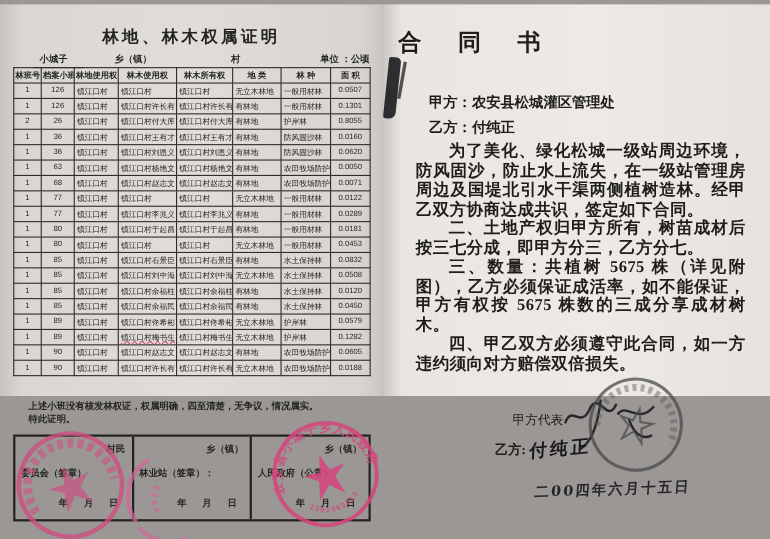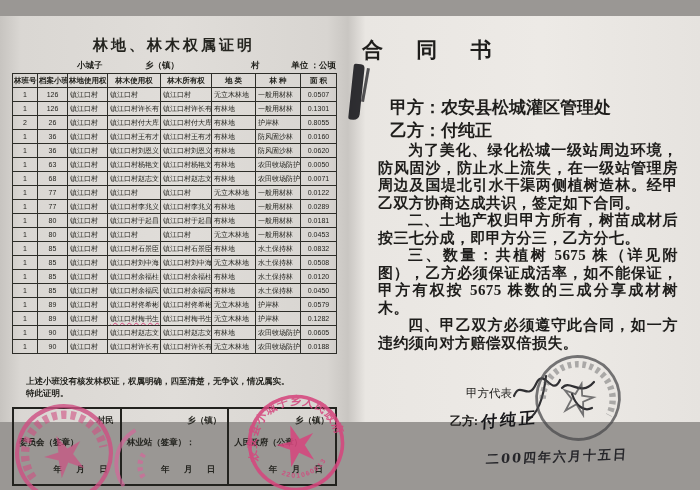--- a/index.html
+++ b/index.html
@@ -1,26 +1,26 @@
 <!DOCTYPE html>
 <html><head>
 <meta charset="utf-8">
 <style>
   * { margin:0; padding:0; box-sizing:border-box; }
   body { width:700px; height:490px; background:#9a9794; font-family:"Liberation Sans", sans-serif; }
   .canvas { position:relative; width:700px; height:490px; overflow:hidden; }
-  .page { position:absolute; top:16px; height:406px; }
+  .page { position:absolute; top:4px; height:356px; }
   .page.left  { left:0; width:348px; background:linear-gradient(90deg,#c7c4c0 0,#dad7d3 6%,#e0ddd9 50%,#d8d5d1 94%,#c9c6c2 100%); color:#24241f; }
   .page.right { left:348px; width:352px; background:linear-gradient(90deg,#c9c6c2 0,#e9e6e2 5%,#edeae6 55%,#e6e3df 100%); color:#1e1d1b; }
 
   
   .cert-title { position:absolute; top:20px; left:0; width:100%; text-align:center;
     font-size:15px; font-weight:bold; letter-spacing:3px; font-family:"Liberation Serif", serif; }
   .cert-formline { position:absolute; top:44px; left:12px; width:324px; height:13px; font-size:8.5px; font-weight:bold; }
-  .cert-formline .fv { position:absolute;margin-left:41px; }
+  .cert-formline .fv { position:absolute; }
   .fl-town { left:18px; border-bottom:1px solid #444; padding:0 14px 1px 6px; }
   .fl-town-label { left:92px; }
   .fl-village-label { left:198px; }
   .fl-unit { right:0; }
 
   table.cert { position:absolute; top:57px; left:12px; width:324px; border-collapse:collapse; table-layout:fixed; }
   table.cert th, table.cert td { border:1px solid #2d2d28; font-size:7px; height:14px; overflow:hidden;
     white-space:nowrap; text-align:center; padding:0 1px; font-family:"Liberation Sans", sans-serif; }
   table.cert th { font-weight:bold; font-size:7.5px; letter-spacing:0; }
   table.cert td:nth-child(3), table.cert td:nth-child(4), table.cert td:nth-child(5),
@@ -37,21 +37,21 @@
   .sign-cell:last-child { border-right:none; }
   .sc-l1 { position:absolute; top:6px; right:6px; }
   .sc-l2 { position:absolute; top:28px; left:5px; }
   .sc-date { position:absolute; bottom:8px; right:6px; letter-spacing:6px; }
 
   .stamp { position:absolute; pointer-events:none; }
 
   
   .contract-title { position:absolute; top:20px; left:0; width:100%; 
     font-size:21px; font-weight:bold; letter-spacing:14px; text-indent:14px; font-family:"Liberation Serif", serif; }
-  .party { position:absolute; left:42px; font-size:17px; font-weight:bold; font-family:"Liberation Serif", serif; }
+  .party { position:absolute; left:42px; font-size:13px; font-weight:bold; font-family:"Liberation Serif", serif; }
   .party.a { top:80px; } .party.b { top:103px; }
   .paras { position:absolute; top:126px; left:30px; width:300px; }
   .paras p { font-size:15px; line-height:17.5px; text-indent:2em; text-align:justify;
     font-family:"Liberation Serif", serif; font-weight:700; letter-spacing:0.4px; }
   .sig-a-label { position:absolute; top:370px; left:118px; font-size:11.5px; font-weight:normal; font-family:"Liberation Serif", serif; }
   .sig-b { position:absolute; top:394px; left:102px; font-size:12px; font-weight:bold; font-family:"Liberation Serif", serif; }
   .hand { display:inline-block; font-family:"DejaVu Serif", serif; font-weight:bold;
     transform:rotate(-5deg) skewX(-8deg); font-size:16px; letter-spacing:3px; color:#17171a; }
   .contract-date { position:absolute; top:432px; left:138px; font-size:13px; font-weight:bold;
     font-family:"DejaVu Serif", serif; transform:rotate(-2deg) skewX(-6deg); color:#26262a; letter-spacing:2px; }

